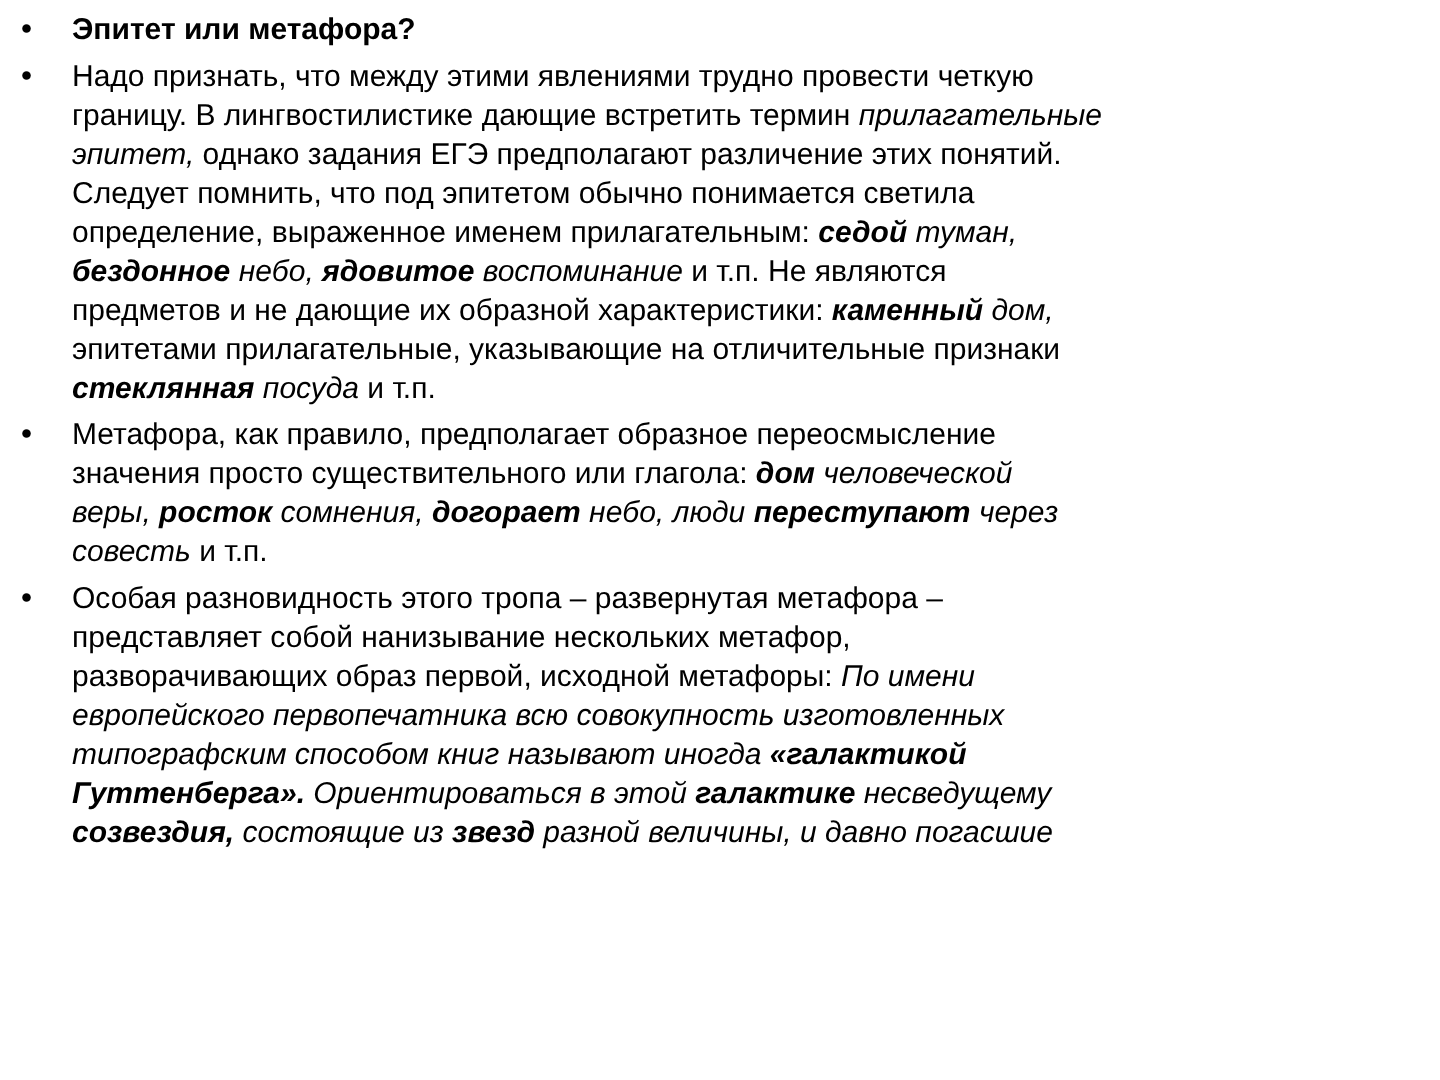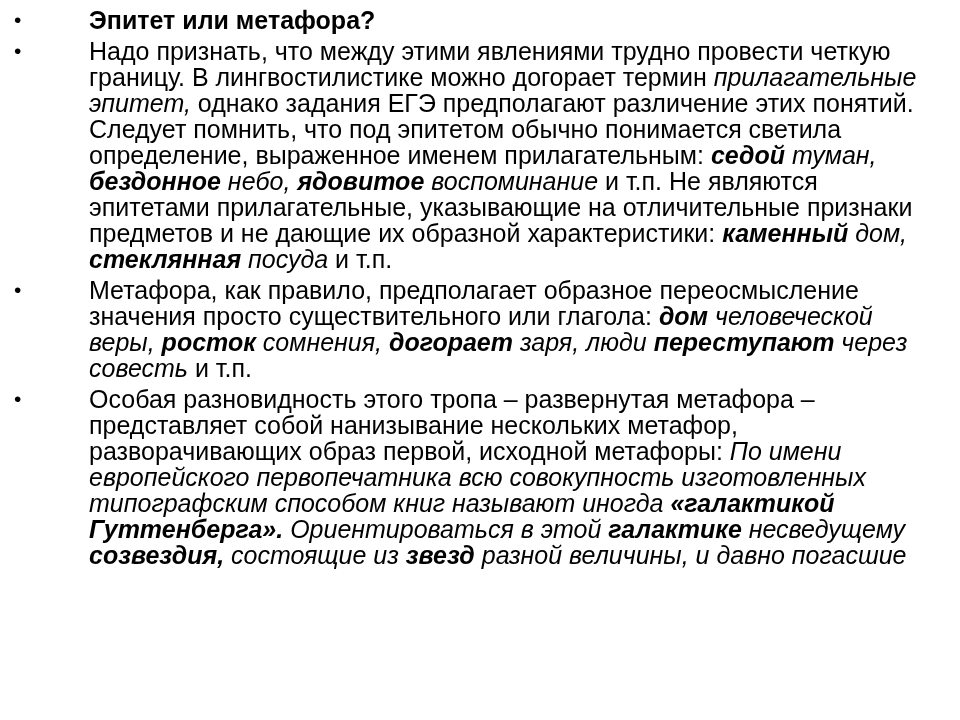--- a/index.html
+++ b/index.html
@@ -26,24 +26,23 @@
   .bullet-marker {
     position: absolute;
     left: 2px;
     top: 0;
     font-size: 21px;
     line-height: 26px;
     font-style: normal;
     font-weight: 400;
   }
   .line {
-    font-size: 25px;
+    font-size: 20px;
     line-height: 26px;
     white-space: nowrap;
-    margin-left: 41px;
   }
   .s-r  { font-weight: 400; font-style: normal; }
   .s-b  { font-weight: 700; font-style: normal; }
   .s-i  { font-weight: 400; font-style: italic; }
   .s-bi { font-weight: 700; font-style: italic; }
 </style>
 </head>
 <body>
 
 <div class="slide">
@@ -51,36 +50,36 @@
       <div class="bullet-item">
         <span class="bullet-marker">•</span>
         <div class="bullet-text">
           <div class="line"><span class="s-b">Эпитет или метафора?</span></div>
         </div>
       </div>
       <div class="bullet-item">
         <span class="bullet-marker">•</span>
         <div class="bullet-text">
           <div class="line"><span class="s-r">Надо признать, что между этими явлениями трудно провести четкую</span></div>
-          <div class="line"><span class="s-r">границу. В лингвостилистике можно догорает термин </span><span class="s-i">прилагательные</span></div>
+          <div class="line"><span class="s-r">границу. В лингвостилистике дающие встретить термин </span><span class="s-i">прилагательные</span></div>
           <div class="line"><span class="s-i">эпитет,</span><span class="s-r"> однако задания ЕГЭ предполагают различение этих понятий.</span></div>
           <div class="line"><span class="s-r">Следует помнить, что под эпитетом обычно понимается светила</span></div>
           <div class="line"><span class="s-r">определение, выраженное именем прилагательным: </span><span class="s-bi">седой</span><span class="s-i"> туман,</span></div>
           <div class="line"><span class="s-bi">бездонное</span><span class="s-i"> небо, </span><span class="s-bi">ядовитое</span><span class="s-i"> воспоминание</span><span class="s-r"> и т.п. Не являются</span></div>
+          <div class="line"><span class="s-r">предметов и не дающие их образной характеристики: </span><span class="s-bi">каменный</span><span class="s-i"> дом,</span></div>
           <div class="line"><span class="s-r">эпитетами прилагательные, указывающие на отличительные признаки</span></div>
-          <div class="line"><span class="s-r">предметов и не дающие их образной характеристики: </span><span class="s-bi">каменный</span><span class="s-i"> дом,</span></div>
           <div class="line"><span class="s-bi">стеклянная</span><span class="s-i"> посуда</span><span class="s-r"> и т.п.</span></div>
         </div>
       </div>
       <div class="bullet-item">
         <span class="bullet-marker">•</span>
         <div class="bullet-text">
           <div class="line"><span class="s-r">Метафора, как правило, предполагает образное переосмысление</span></div>
           <div class="line"><span class="s-r">значения просто существительного или глагола: </span><span class="s-bi">дом</span><span class="s-i"> человеческой</span></div>
-          <div class="line"><span class="s-i">веры, </span><span class="s-bi">росток</span><span class="s-i"> сомнения, </span><span class="s-bi">догорает</span><span class="s-i"> заря, люди </span><span class="s-bi">переступают</span><span class="s-i"> через</span></div>
+          <div class="line"><span class="s-i">веры, </span><span class="s-bi">росток</span><span class="s-i"> сомнения, </span><span class="s-bi">догорает</span><span class="s-i"> небо, люди </span><span class="s-bi">переступают</span><span class="s-i"> через</span></div>
           <div class="line"><span class="s-i">совесть</span><span class="s-r"> и т.п.</span></div>
         </div>
       </div>
       <div class="bullet-item">
         <span class="bullet-marker">•</span>
         <div class="bullet-text">
           <div class="line"><span class="s-r">Особая разновидность этого тропа – развернутая метафора –</span></div>
           <div class="line"><span class="s-r">представляет собой нанизывание нескольких метафор,</span></div>
           <div class="line"><span class="s-r">разворачивающих образ первой, исходной метафоры: </span><span class="s-i">По имени</span></div>
           <div class="line"><span class="s-i">европейского первопечатника всю совокупность изготовленных</span></div>

